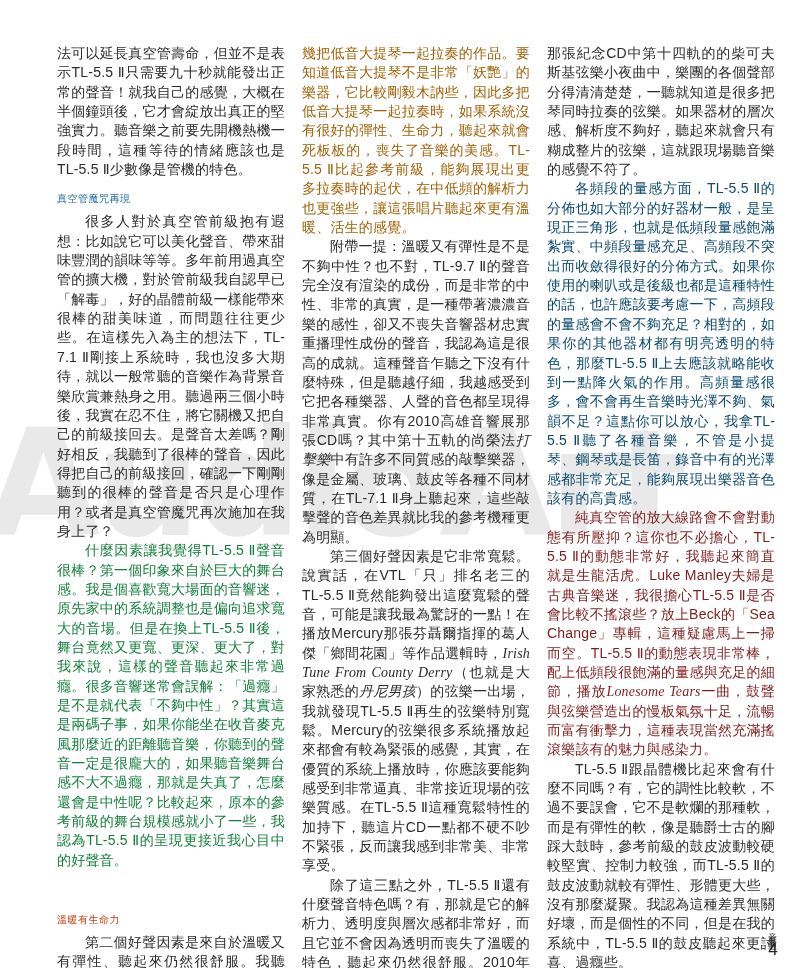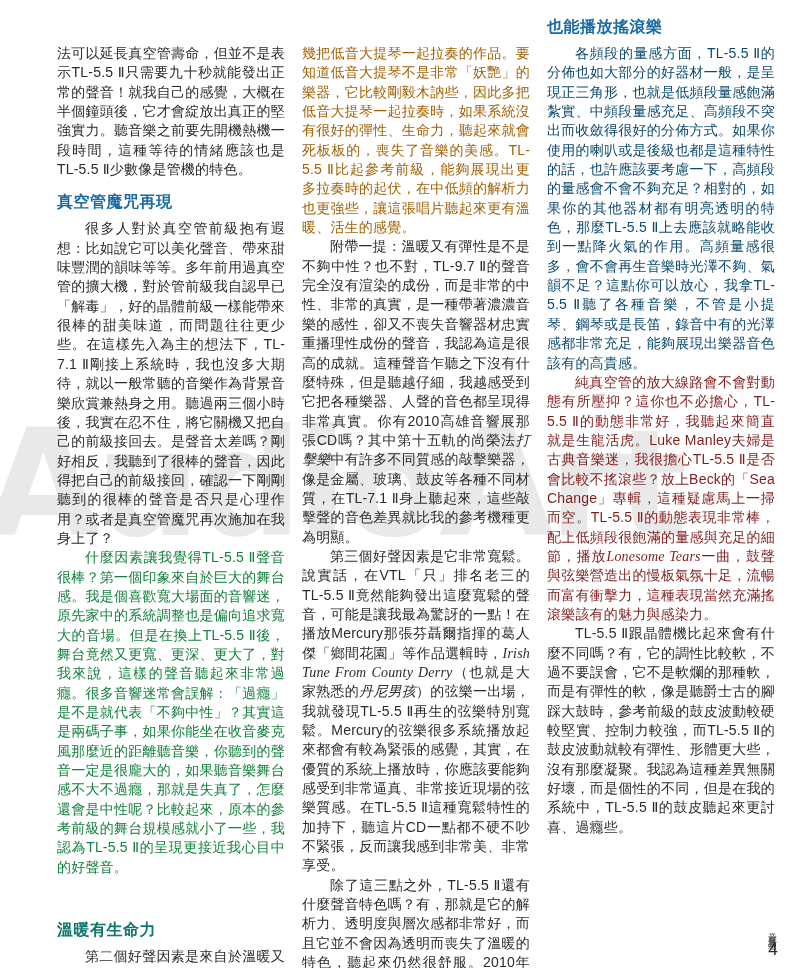--- a/index.html
+++ b/index.html
@@ -35,22 +35,22 @@
     font-size: 14px;
     line-height: 19.35px;
     color: #2b2b2b;
     text-align: justify;
     text-indent: 2em;
     letter-spacing: 0.2px;
   }
   .col p.cont { text-indent: 0; margin-top: 40px; }
   .col h3 {
     margin: 13px 0 6px 0;
-    font-size: 16px;
-    font-weight: bold;
+    font-size: 10px;
+    font-weight: normal;
     color: #1b6ba3;
     letter-spacing: 0.5px;
   }
   .it { font-style: italic; }
   .it-serif {
     font-style: italic;
     font-family: "Liberation Serif", "DejaVu Serif", serif;
   }
   .footer {
     position: absolute;
@@ -78,33 +78,33 @@
 
 <div class="watermark" style="color: rgb(233, 233, 233);">AudioArt</div>
 
 <div class="columns">
 
   <div class="col">
     <p class="cont" style="color: rgb(43, 43, 43);">法可以延長真空管壽命，但並不是表示TL-5.5 Ⅱ只需要九十秒就能發出正常的聲音！就我自己的感覺，大概在半個鐘頭後，它才會綻放出真正的堅強實力。聽音樂之前要先開機熱機一段時間，這種等待的情緒應該也是TL-5.5 Ⅱ少數像是管機的特色。</p>
     <h3 class="heading" style="color: rgb(27, 107, 163);">真空管魔咒再現</h3>
     <p style="color: rgb(43, 43, 43);">很多人對於真空管前級抱有遐想：比如說它可以美化聲音、帶來甜味豐潤的韻味等等。多年前用過真空管的擴大機，對於管前級我自認早已「解毒」，好的晶體前級一樣能帶來很棒的甜美味道，而問題往往更少些。在這樣先入為主的想法下，TL-7.1 Ⅱ剛接上系統時，我也沒多大期待，就以一般常聽的音樂作為背景音樂欣賞兼熱身之用。聽過兩三個小時後，我實在忍不住，將它關機又把自己的前級接回去。是聲音太差嗎？剛好相反，我聽到了很棒的聲音，因此得把自己的前級接回，確認一下剛剛聽到的很棒的聲音是否只是心理作用？或者是真空管魔咒再次施加在我身上了？</p>
     <p style="color: #15803d;">什麼因素讓我覺得TL-5.5 Ⅱ聲音很棒？第一個印象來自於巨大的舞台感。我是個喜歡寬大場面的音響迷，原先家中的系統調整也是偏向追求寬大的音場。但是在換上TL-5.5 Ⅱ後，舞台竟然又更寬、更深、更大了，對我來說，這樣的聲音聽起來非常過癮。很多音響迷常會誤解：「過癮」是不是就代表「不夠中性」？其實這是兩碼子事，如果你能坐在收音麥克風那麼近的距離聽音樂，你聽到的聲音一定是很龐大的，如果聽音樂舞台感不大不過癮，那就是失真了，怎麼還會是中性呢？比較起來，原本的參考前級的舞台規模感就小了一些，我認為TL-5.5 Ⅱ的呈現更接近我心目中的好聲音。</p>
-    <h3 class="heading" style="color: #0f766e; margin-top: 43px;">溫暖有生命力</h3>
+    <h3 class="heading" style="color: #c2410c; margin-top: 43px;">溫暖有生命力</h3>
     <p style="color: rgb(43, 43, 43);">第二個好聲因素是來自於溫暖又有彈性、聽起來仍然很舒服。我聽Cala那張「倫敦低音大提琴之音」（雙木林），那是好</p>
   </div>
 
   <div class="col">
     <p class="cont" style="color: #a16207;">幾把低音大提琴一起拉奏的作品。要知道低音大提琴不是非常「妖艷」的樂器，它比較剛毅木訥些，因此多把低音大提琴一起拉奏時，如果系統沒有很好的彈性、生命力，聽起來就會死板板的，喪失了音樂的美感。TL-5.5 Ⅱ比起參考前級，能夠展現出更多拉奏時的起伏，在中低頻的解析力也更強些，讓這張唱片聽起來更有溫暖、活生的感覺。</p>
     <p style="color: rgb(43, 43, 43);"><span>附帶一提：溫暖又有彈性是不是不夠中性？也不對，TL-9.7 Ⅱ的聲音完全沒有渲染的成份，而是非常的中性、非常的真實，是一種帶著濃濃音樂的感性，卻又不喪失音響器材忠實重播理性成份的聲音，我認為這是很高的成就。這種聲音乍聽之下沒有什麼特殊，但是聽越仔細，我越感受到它把各種樂器、人聲的音色都呈現得非常真實。你有2010高雄音響展那張CD嗎？其中第十五軌的尚榮法</span><span class="it">打擊樂</span><span>中有許多不同質感的敲擊樂器，像是金屬、玻璃、鼓皮等各種不同材質，在TL-7.1 Ⅱ身上聽起來，這些敲擊聲的音色差異就比我的參考機種更為明顯。</span></p>
     <p style="color: rgb(43, 43, 43);"><span>第三個好聲因素是它非常寬鬆。說實話，在VTL「只」排名老三的TL-5.5 Ⅱ竟然能夠發出這麼寬鬆的聲音，可能是讓我最為驚訝的一點！在播放Mercury那張芬聶爾指揮的葛人傑「鄉間花園」等作品選輯時，</span><span class="it-serif">Irish Tune From County Derry</span><span>（也就是大家熟悉的</span><span class="it">丹尼男孩</span><span>）的弦樂一出場，我就發現TL-5.5 Ⅱ再生的弦樂特別寬鬆。Mercury的弦樂很多系統播放起來都會有較為緊張的感覺，其實，在優質的系統上播放時，你應該要能夠感受到非常逼真、非常接近現場的弦樂質感。在TL-5.5 Ⅱ這種寬鬆特性的加持下，聽這片CD一點都不硬不吵不緊張，反而讓我感到非常美、非常享受。</span></p>
     <p style="color: rgb(43, 43, 43);">除了這三點之外，TL-5.5 Ⅱ還有什麼聲音特色嗎？有，那就是它的解析力、透明度與層次感都非常好，而且它並不會因為透明而喪失了溫暖的特色，聽起來仍然很舒服。2010年高雄音響展</p>
   </div>
 
   <div class="col">
-    <h3 class="heading" style="color: rgb(27, 107, 163);">也能播放搖滾樂</h3>
+    <p class="cont" style="color: rgb(43, 43, 43);">那張紀念CD中第十四軌的的柴可夫斯基弦樂小夜曲中，樂團的各個聲部分得清清楚楚，一聽就知道是很多把琴同時拉奏的弦樂。如果器材的層次感、解析度不夠好，聽起來就會只有糊成整片的弦樂，這就跟現場聽音樂的感覺不符了。</p>
     <p style="color: #0c4a6e;">各頻段的量感方面，TL-5.5 Ⅱ的分佈也如大部分的好器材一般，是呈現正三角形，也就是低頻段量感飽滿紮實、中頻段量感充足、高頻段不突出而收斂得很好的分佈方式。如果你使用的喇叭或是後級也都是這種特性的話，也許應該要考慮一下，高頻段的量感會不會不夠充足？相對的，如果你的其他器材都有明亮透明的特色，那麼TL-5.5 Ⅱ上去應該就略能收到一點降火氣的作用。高頻量感很多，會不會再生音樂時光澤不夠、氣韻不足？這點你可以放心，我拿TL-5.5 Ⅱ聽了各種音樂，不管是小提琴、鋼琴或是長笛，錄音中有的光澤感都非常充足，能夠展現出樂器音色該有的高貴感。</p>
     <p style="color: #7f1d1d;"><span>純真空管的放大線路會不會對動態有所壓抑？這你也不必擔心，TL-5.5 Ⅱ的動態非常好，我聽起來簡直就是生龍活虎。Luke Manley夫婦是古典音樂迷，我很擔心TL-5.5 Ⅱ是否會比較不搖滾些？放上Beck的「Sea Change」專輯，這種疑慮馬上一掃而空。TL-5.5 Ⅱ的動態表現非常棒，配上低頻段很飽滿的量感與充足的細節，播放</span><span class="it-serif">Lonesome Tears</span><span>一曲，鼓聲與弦樂營造出的慢板氣氛十足，流暢而富有衝擊力，這種表現當然充滿搖滾樂該有的魅力與感染力。</span></p>
     <p style="color: rgb(43, 43, 43);">TL-5.5 Ⅱ跟晶體機比起來會有什麼不同嗎？有，它的調性比較軟，不過不要誤會，它不是軟爛的那種軟，而是有彈性的軟，像是聽爵士古的腳踩大鼓時，參考前級的鼓皮波動較硬較堅實、控制力較強，而TL-5.5 Ⅱ的鼓皮波動就較有彈性、形體更大些，沒有那麼凝聚。我認為這種差異無關好壞，而是個性的不同，但是在我的系統中，TL-5.5 Ⅱ的鼓皮聽起來更討喜、過癮些。</p>
   </div>
 
 </div>
 
 <div class="footer">
   <div class="mag">音響論壇</div>
   <div class="pagenum">4</div>

